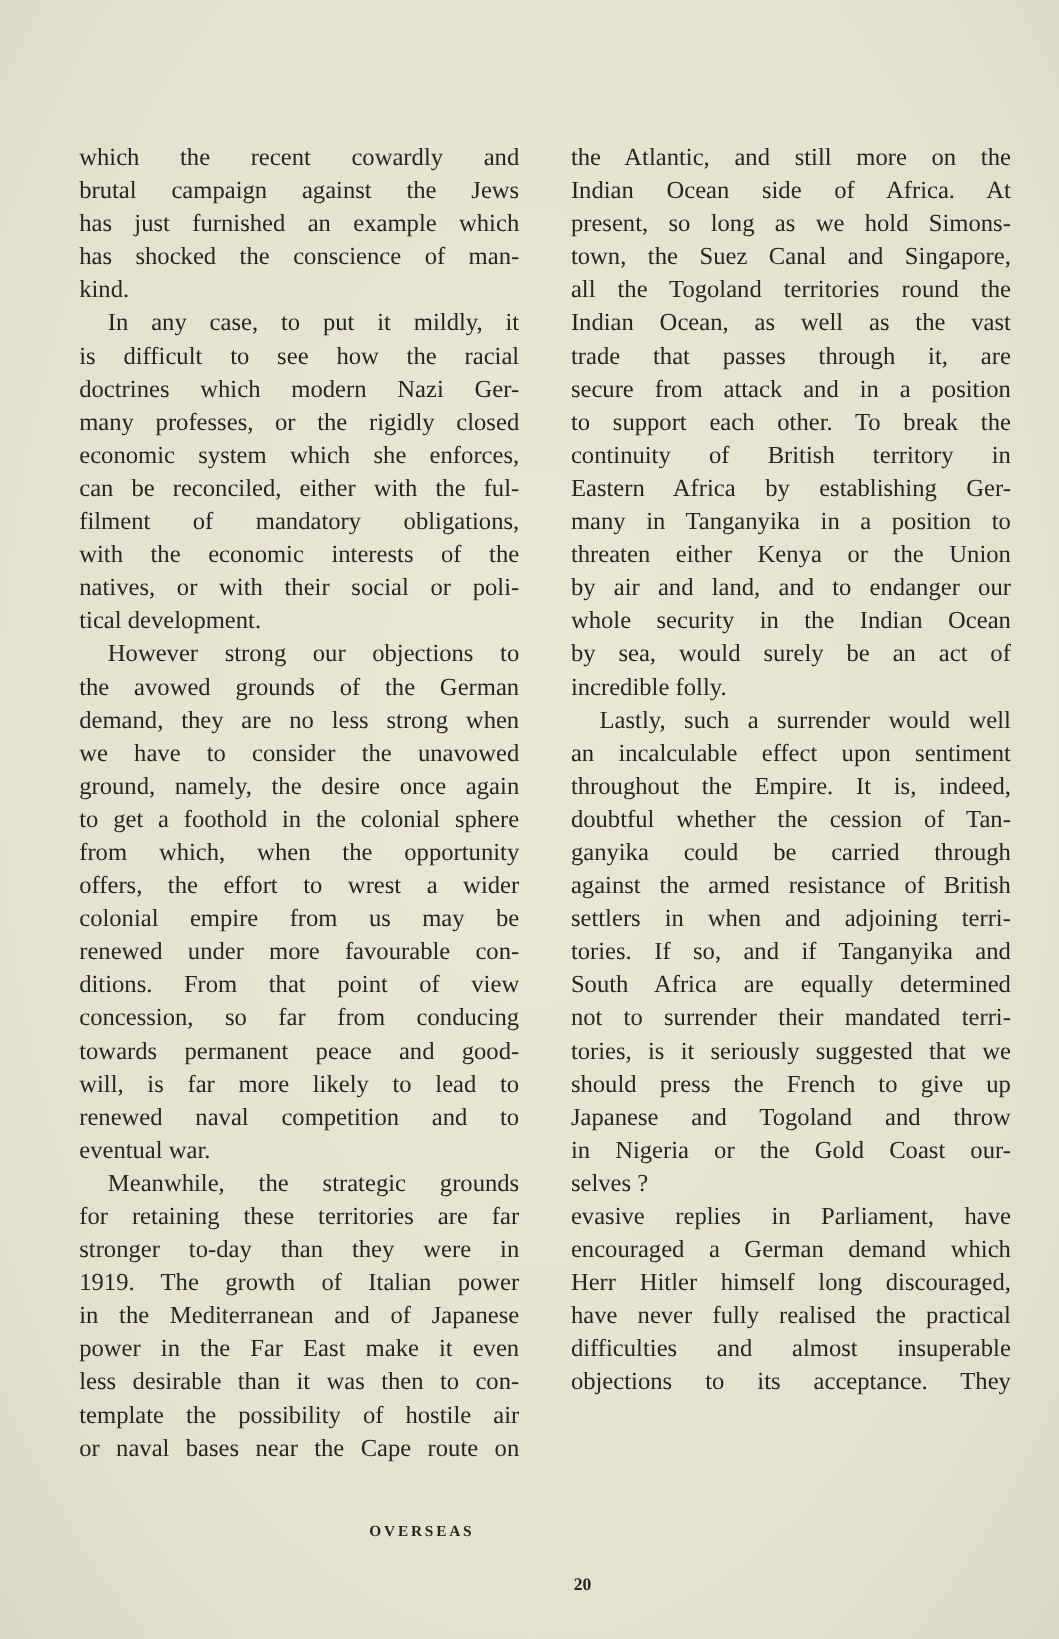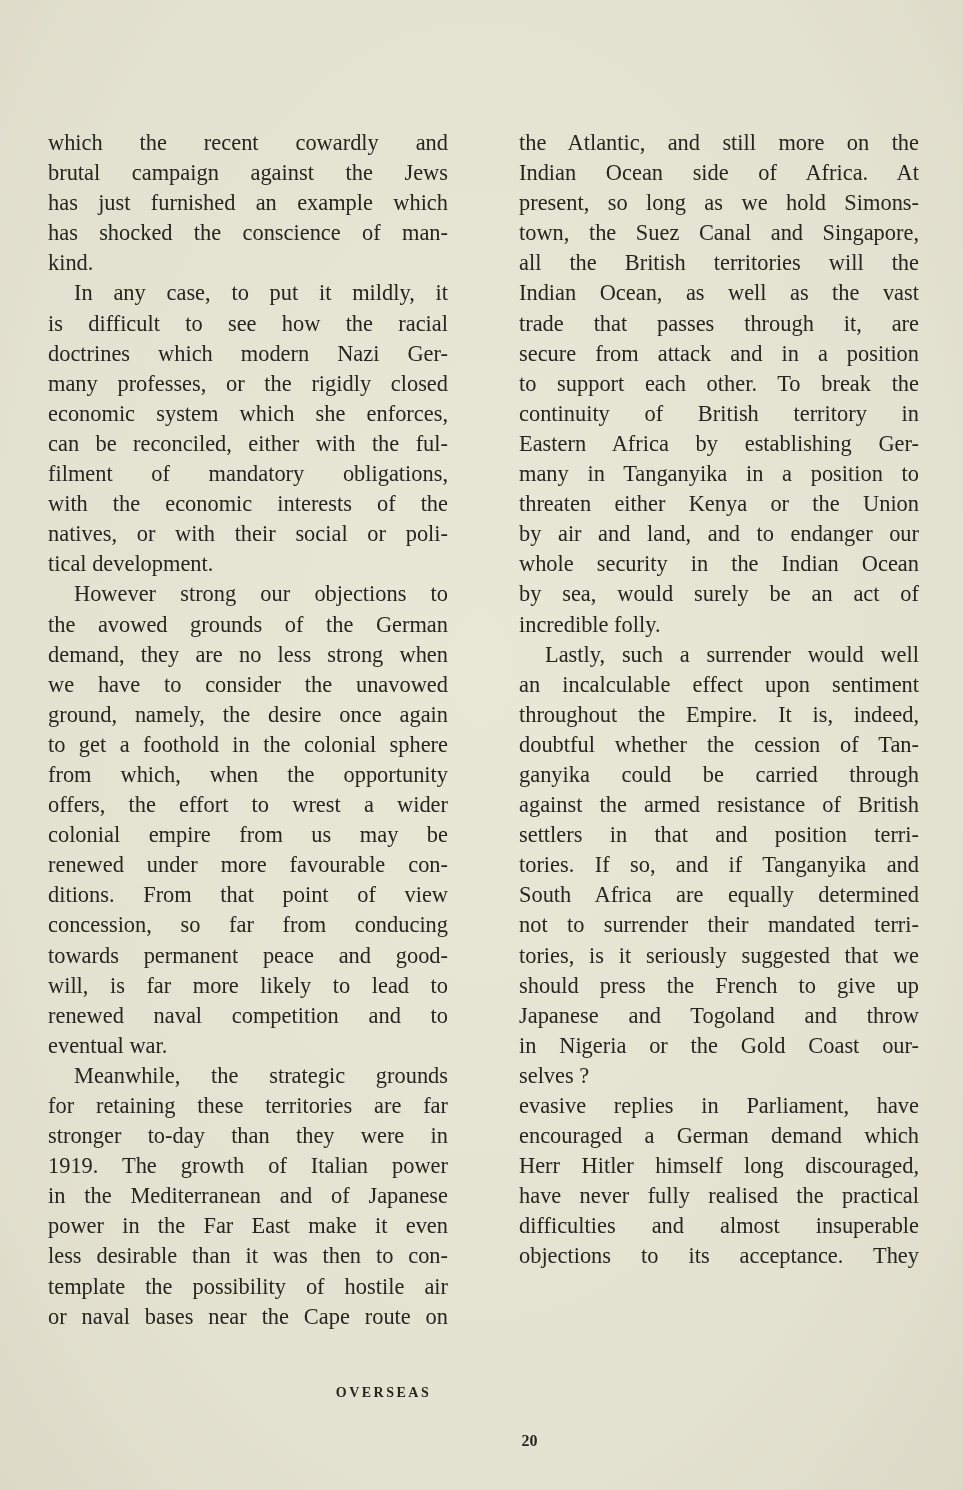--- a/index.html
+++ b/index.html
@@ -12,21 +12,21 @@
   }
   .page {
     position: absolute; left: 0; top: 0; width: 963px; height: 1490px;
     background: radial-gradient(ellipse at 50% 45%, #e9e7d6 0%, #e3e1cf 70%, #dcdac7 100%);
   }
   .col {
     position: absolute; top: 128px; width: 400px;
     font-size: 22.4px; line-height: 30.1px;
     text-align: justify;
   }
-  .col.left { left: 48px; }
+  .col.left { left: 72px; }
   .col.right { left: 519px; }
   .col .line { display: block; text-align: justify; text-align-last: justify; white-space: nowrap; }
   .col .line.last { text-align-last: left; }
   .col .line.indent { padding-left: 26px; }
   .footer-title {
     position: absolute; top: 1385px; left: 0; width: 767px; text-align: center;
     font-size: 14px; letter-spacing: 2.5px; font-weight: bold;
     font-family: "Liberation Serif", serif;
   }
   .page-number {
@@ -89,42 +89,42 @@
         <span class="line">template the possibility of hostile air</span>
         <span class="line">or naval bases near the Cape route on</span>
       </div>
     </div>
   <div class="col right" id="right-col">
       <div>
         <span class="line">the Atlantic, and still more on the</span>
         <span class="line">Indian Ocean side of Africa. At</span>
         <span class="line">present, so long as we hold Simons-</span>
         <span class="line">town, the Suez Canal and Singapore,</span>
-        <span class="line">all the British territories will the</span>
+        <span class="line">all the Togoland territories round the</span>
         <span class="line">Indian Ocean, as well as the vast</span>
         <span class="line">trade that passes through it, are</span>
         <span class="line">secure from attack and in a position</span>
         <span class="line">to support each other. To break the</span>
         <span class="line">continuity of British territory in</span>
         <span class="line">Eastern Africa by establishing Ger-</span>
         <span class="line">many in Tanganyika in a position to</span>
         <span class="line">threaten either Kenya or the Union</span>
         <span class="line">by air and land, and to endanger our</span>
         <span class="line">whole security in the Indian Ocean</span>
         <span class="line">by sea, would surely be an act of</span>
         <span class="line last">incredible folly.</span>
       </div>
       <div>
         <span class="line indent">Lastly, such a surrender would well</span>
         <span class="line">an incalculable effect upon sentiment</span>
         <span class="line">throughout the Empire. It is, indeed,</span>
         <span class="line">doubtful whether the cession of Tan-</span>
         <span class="line">ganyika could be carried through</span>
         <span class="line">against the armed resistance of British</span>
-        <span class="line">settlers in that and position terri-</span>
+        <span class="line">settlers in when and adjoining terri-</span>
         <span class="line">tories. If so, and if Tanganyika and</span>
         <span class="line">South Africa are equally determined</span>
         <span class="line">not to surrender their mandated terri-</span>
         <span class="line">tories, is it seriously suggested that we</span>
         <span class="line">should press the French to give up</span>
         <span class="line">Japanese and Togoland and throw</span>
         <span class="line">in Nigeria or the Gold Coast our-</span>
         <span class="line last">selves ?</span>
       </div>
       <div>

